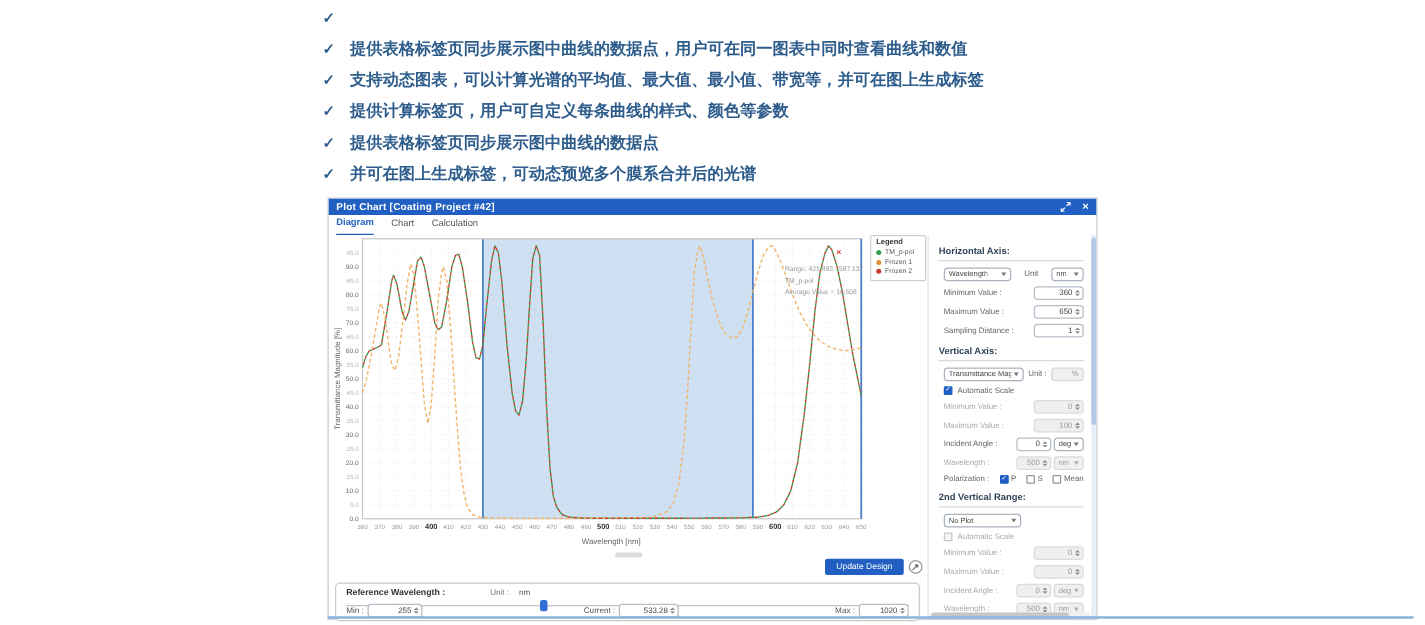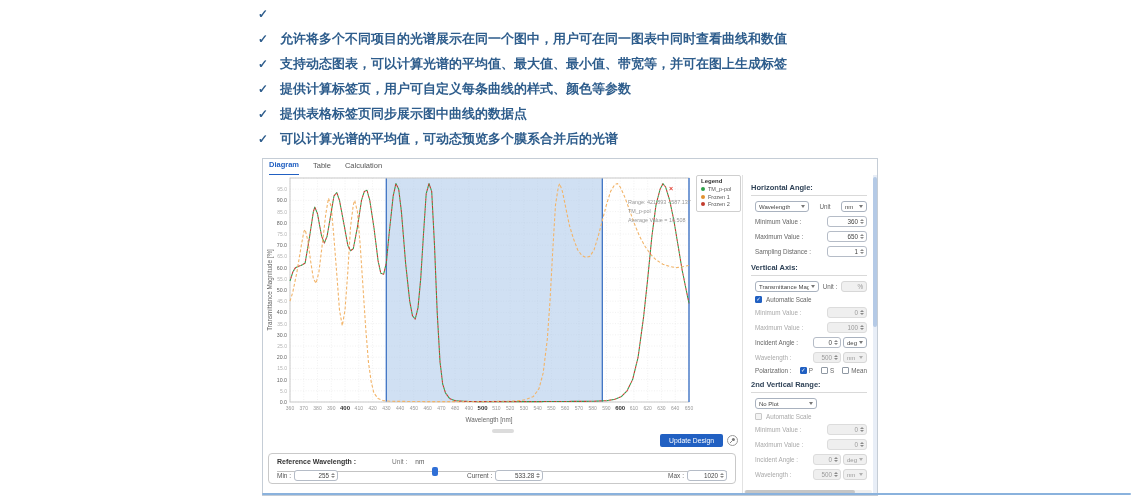--- a/index.html
+++ b/index.html
@@ -106,44 +106,55 @@
 </style>
 </head>
 <body>
 
 <div class="features" id="features">
     <div class="feat">
       <span class="check">✓</span>
     </div>
     <div class="feat">
       <span class="check">✓</span>
-      <span class="ftext">允许将多个不同项目的光谱展示在同一个图中，用户可在同一图表中同时查看曲线和数值</span>
+      <span class="ftext">提供表格标签页同步展示图中曲线的数据点，用户可在同一图表中同时查看曲线和数值</span>
     </div>
     <div class="feat">
       <span class="check">✓</span>
       <span class="ftext">支持动态图表，可以计算光谱的平均值、最大值、最小值、带宽等，并可在图上生成标签</span>
     </div>
     <div class="feat">
       <span class="check">✓</span>
       <span class="ftext">提供计算标签页，用户可自定义每条曲线的样式、颜色等参数</span>
     </div>
     <div class="feat">
       <span class="check">✓</span>
       <span class="ftext">提供表格标签页同步展示图中曲线的数据点</span>
     </div>
     <div class="feat">
       <span class="check">✓</span>
-      <span class="ftext">可以计算光谱的平均值，可动态预览多个膜系合并后的光谱</span>
+      <span class="ftext">并可在图上生成标签，可动态预览多个膜系合并后的光谱</span>
     </div>
   </div>
 
 <div class="window">
+  <div class="titlebar">
+    <span class="title">Plot Chart [Coating Project #42]</span>
+    <span class="twin-icons">
+      <span style="display:inline-flex">
+        <svg width="9" height="9" viewBox="0 0 9 9">
+            <path d="M5.5 1 H8 V3.5 M8 1 L5.2 3.8 M3.5 8 H1 V5.5 M1 8 L3.8 5.2" stroke="#fff" stroke-width="0.9" fill="none"></path>
+          </svg>
+      </span>
+      <span class="close">×</span>
+    </span>
+  </div>
   <div class="tabs" id="tabs">
       <div class="tab active">Diagram</div>
-      <div class="tab">Table</div>
+      <div class="tab">Chart</div>
       <div class="tab">Calculation</div>
     </div>
   <div class="content">
     <div class="chart-col">
       <div id="chart-wrap">
         <svg id="chart-svg" width="479" height="252">
           <g id="grid">
               <line x1="27" x2="426" y1="227" y2="227" class="grid"></line>
               <line x1="27" x2="426" y1="215.8" y2="215.8" class="grid"></line>
               <line x1="27" x2="426" y1="204.6" y2="204.6" class="grid"></line>
@@ -341,21 +352,21 @@
                   <i class="dn"></i>
                 </span>
             </span>
           </span>
         </div>
       </div>
     </div>
     <div class="panel">
       <div id="panel-sections">
           <div class="psec">
-            <div class="ptitle">Horizontal Angle:</div>
+            <div class="ptitle">Horizontal Axis:</div>
             <div class="prow">
               <span class="sel" style="width: 54px;">
                 <span class="seltxt">Wavelength</span>
                 <span class="chev"></span>
               </span>
               <span class="plabel">Unit</span>
               <span class="sel" style="width: 26px;">
                 <span class="seltxt">nm</span>
                 <span class="chev"></span>
               </span>

